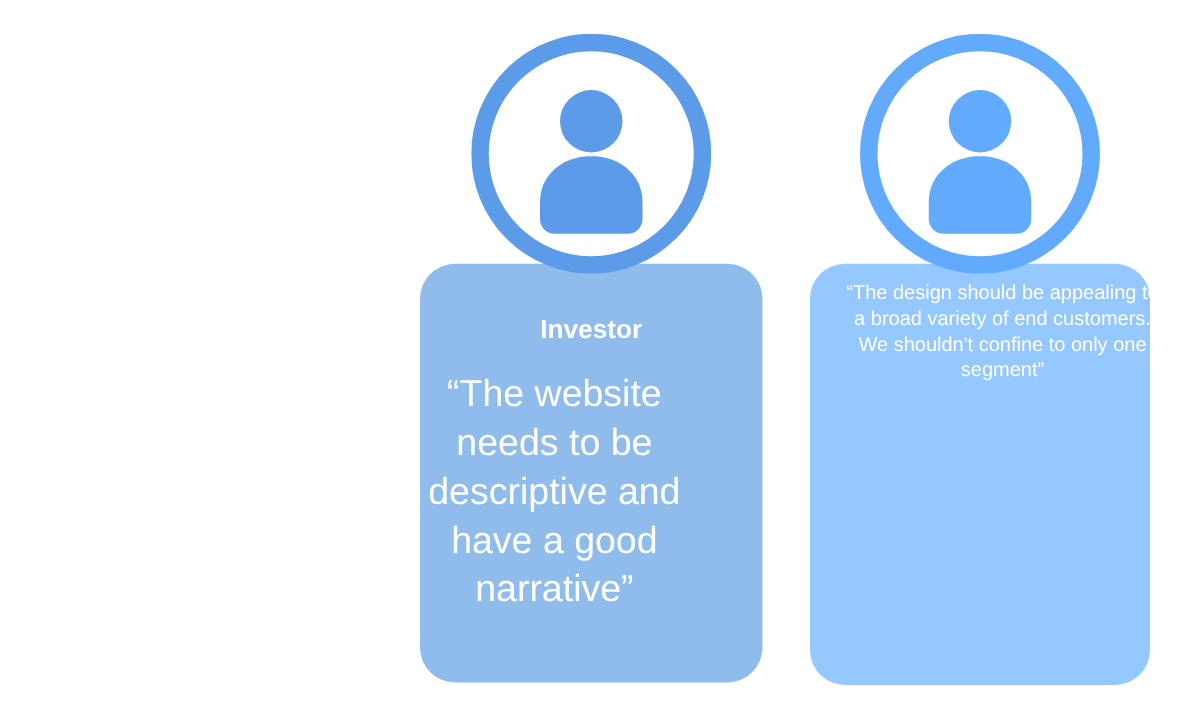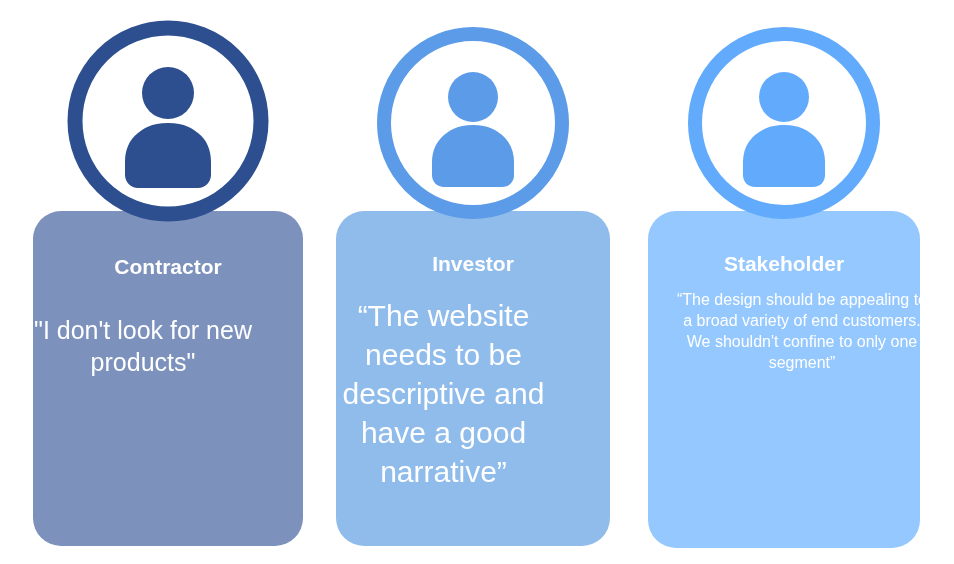--- a/index.html
+++ b/index.html
@@ -77,32 +77,20 @@
   #card-stakeholder .card-body { background: #94C8FE; }
   #card-stakeholder .avatar-badge { top: -184px; margin-left: -96px; }
   #card-stakeholder .card-title { margin-top: 41px; font-size: 21px; }
   #card-stakeholder .card-quote { margin-top: 14px; font-size: 16px; line-height: 1.3; width: 258px; padding-left: 25px; }
 </style>
 </head>
 <body>
 
 <div id="persona-board">
 
-  <div class="persona-card" id="card-contractor">
-    <div class="card-body"></div>
-    <div class="avatar-badge">
-      <svg width="202" height="202" viewBox="0 0 202 202">
-        <circle cx="101" cy="101" r="93" fill="#ffffff" stroke="#2D4F8F" stroke-width="15"></circle>
-        <circle cx="101" cy="73" r="26" fill="#2D4F8F"></circle>
-        <path d="M101 103 c-17 0 -25 6 -30 10 c-9 7 -13 17 -13 29 v13 c0 7 6 13 13 13 h60 c7 0 13 -6 13 -13 v-13 c0 -12 -4 -22 -13 -29 c-5 -4 -13 -10 -30 -10 z" fill="#2D4F8F"></path>
-      </svg>
-    </div>
-    <div class="card-title">Contractor</div>
-    <div class="card-quote">"I don't look for new products"</div>
-  </div>
 
   <div class="persona-card" id="card-investor">
     <div class="card-body"></div>
     <div class="avatar-badge">
       <svg width="192" height="192" viewBox="0 0 192 192">
         <circle cx="96" cy="96" r="89" fill="#ffffff" stroke="#5B9BE8" stroke-width="14"></circle>
         <circle cx="96" cy="70" r="25" fill="#5B9BE8"></circle>
         <path d="M96 98 c-16 0 -24 6 -29 10 c-8 7 -12 16 -12 27 v13 c0 7 5 12 12 12 h58 c7 0 12 -5 12 -12 v-13 c0 -11 -4 -20 -12 -27 c-5 -4 -13 -10 -29 -10 z" fill="#5B9BE8"></path>
       </svg>
     </div>
@@ -112,17 +100,16 @@
 
   <div class="persona-card" id="card-stakeholder">
     <div class="card-body"></div>
     <div class="avatar-badge">
       <svg width="192" height="192" viewBox="0 0 192 192">
         <circle cx="96" cy="96" r="89" fill="#ffffff" stroke="#62AAFC" stroke-width="14"></circle>
         <circle cx="96" cy="70" r="25" fill="#62AAFC"></circle>
         <path d="M96 98 c-16 0 -24 6 -29 10 c-8 7 -12 16 -12 27 v13 c0 7 5 12 12 12 h58 c7 0 12 -5 12 -12 v-13 c0 -11 -4 -20 -12 -27 c-5 -4 -13 -10 -29 -10 z" fill="#62AAFC"></path>
       </svg>
     </div>
-    <div class="card-title">Stakeholder</div>
     <div class="card-quote">“The design should be appealing to a broad variety of end customers. We shouldn't confine to only one segment”</div>
   </div>
 
 </div>
 
 </body></html>

